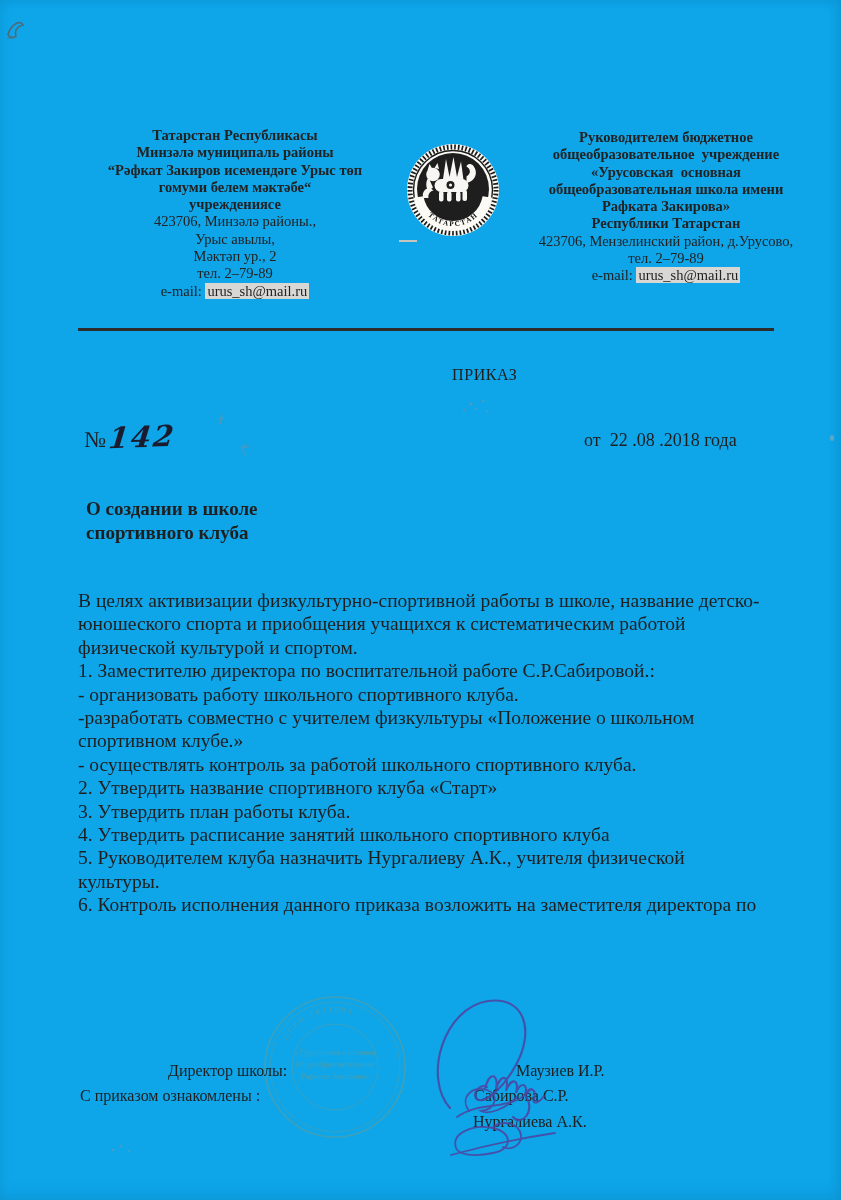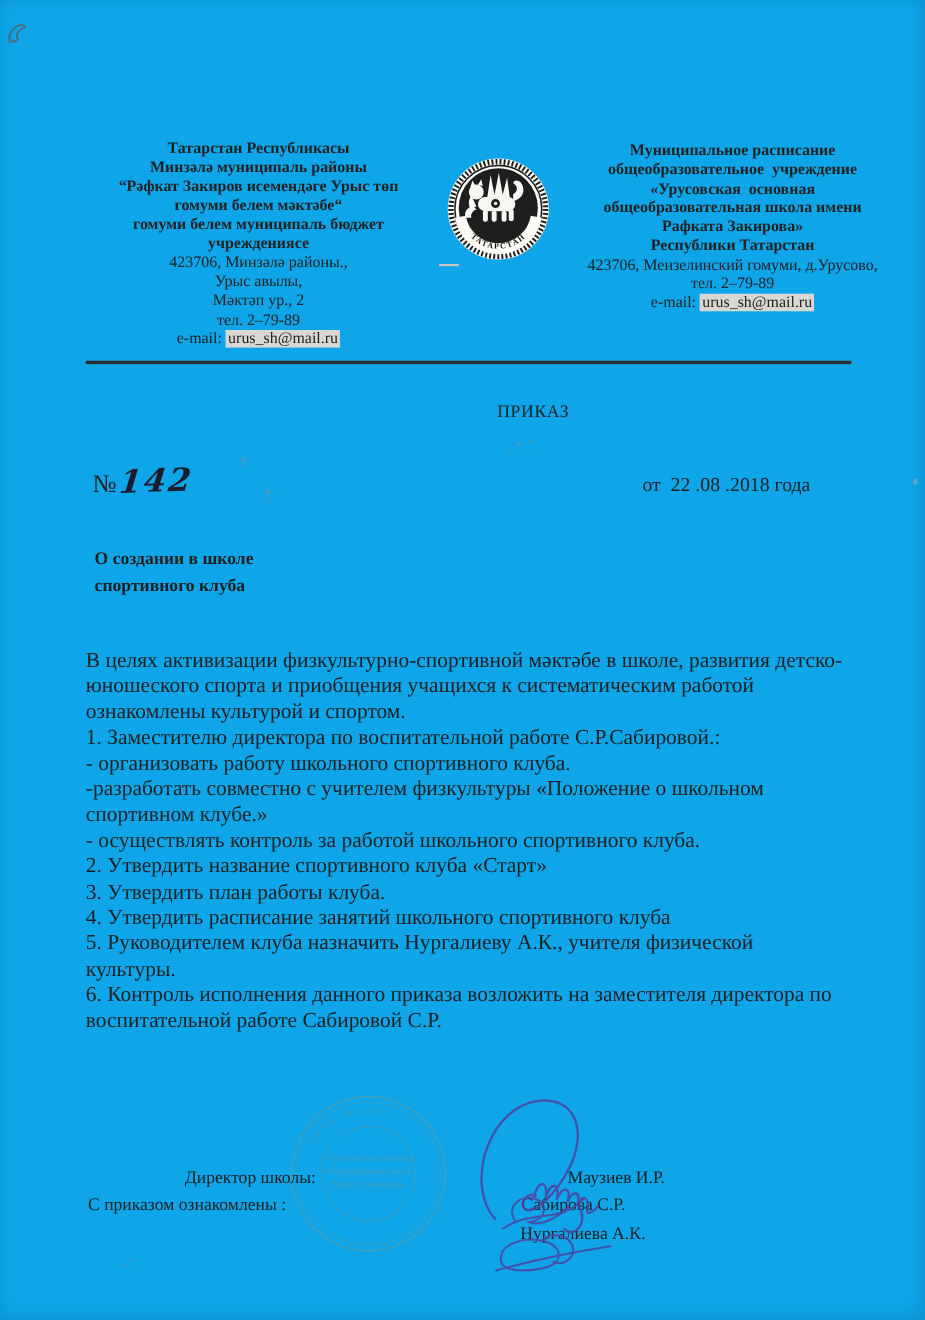--- a/index.html
+++ b/index.html
@@ -23,21 +23,21 @@
   .divider{position:absolute;left:78px;top:328px;width:696px;height:2.5px;background:#2d2d2d;}
   
   .prikaz-title{position:absolute;left:452px;top:366px;font-size:16px;letter-spacing:.6px;white-space:pre;}
   .order-number{position:absolute;left:84px;top:420px;font-size:23px;white-space:pre;}
   .handwritten{
     display:inline-block;font-family:"DejaVu Serif",serif;font-size:29px;font-weight:700;font-style:italic;
     transform:skewX(-8deg) rotate(-2deg);letter-spacing:2px;color:#1b1b2e;margin-left:3px;
   }
   .order-date{position:absolute;left:584px;top:430px;font-size:18px;white-space:pre;}
   
-  .subject{position:absolute;left:86px;top:497px;font-size:16px;font-weight:700;line-height:24px;}
+  .subject{position:absolute;left:86px;top:497px;font-size:19px;font-weight:700;line-height:24px;}
   
   .body-block{position:absolute;left:78px;top:589px;font-size:19.5px;line-height:23.4px;width:745px;}
   
   .sig{position:absolute;font-size:16px;white-space:pre;}
   
   .artifact{position:absolute;pointer-events:none;}
   svg text{font-family:"Liberation Serif","DejaVu Serif",serif;}
 </style>
 </head>
 <body>
@@ -47,21 +47,20 @@
   <svg class="artifact" style="left:4px;top:16px;" width="26" height="28" viewBox="0 0 26 28">
     <path d="M 4 18 C 8 7 17 4 19 9 C 14 10 10 14 12 20 C 9 23 5 22 4 18 Z" fill="none" stroke="#5d5d5d" stroke-width="1.6" opacity="0.8"></path>
     <path d="M 3 23 L 9 20" stroke="#6a6a6a" stroke-width="1.2" opacity="0.6"></path>
   </svg>
 
   <div class="col col-left">
     <div class="line b">Татарстан Республикасы</div>
     <div class="line b">Минзәлә муниципаль районы</div>
     <div class="line b">“Рәфкат Закиров исемендәге Урыс төп</div>
     <div class="line b">гомуми белем мәктәбе“</div>
-    <div class="line b">гомуми белем муниципаль бюджет</div>
     <div class="line b">учреждениясе</div>
     <div class="line">423706, Минзәлә районы.,</div>
     <div class="line">Урыс авылы,</div>
     <div class="line">Мәктәп ур., 2</div>
     <div class="line">тел. 2–79-89</div>
     <div class="line"><span>e-mail: </span><span class="email-hl">urus_sh@mail.ru</span></div>
   </div>
 
   <svg class="abs" style="left:405px;top:143px;" width="96" height="96" viewBox="0 0 96 96">
     <circle cx="48" cy="47" r="46" fill="#fbfaf5"></circle>
@@ -86,27 +85,27 @@
     <circle cx="45.5" cy="42" r="1.6" fill="#f7f6f2"></circle>
     <path id="tatArc" d="M 13.5 54 A 35 35 0 0 0 82.5 54" fill="none" stroke="#fbfaf5" stroke-width="10"></path>
     <text font-size="7.2" font-weight="bold" letter-spacing="1.4" fill="#141414">
       <textPath href="#tatArc" startOffset="50%" text-anchor="middle">ТАТАРСТАН</textPath>
     </text>
   </svg>
 
   <div class="artifact" style="left:399px;top:240px;width:18px;height:2px;background:#c7c5be;"></div>
 
   <div class="col col-right">
-    <div class="line b">Муниципальное расписание</div>
+    <div class="line b">Руководителем бюджетное</div>
     <div class="line b">общеобразовательное  учреждение</div>
     <div class="line b">«Урусовская  основная</div>
     <div class="line b">общеобразовательная школа имени</div>
     <div class="line b">Рафката Закирова»</div>
     <div class="line b">Республики Татарстан</div>
-    <div class="line">423706, Мензелинский гомуми, д.Урусово,</div>
+    <div class="line">423706, Мензелинский район, д.Урусово,</div>
     <div class="line">тел. 2–79-89</div>
     <div class="line"><span>e-mail: </span><span class="email-hl">urus_sh@mail.ru</span></div>
   </div>
 
   <div class="divider"></div>
 
   <div class="prikaz-title">ПРИКАЗ</div>
 
   <svg class="artifact" style="left:458px;top:396px;" width="34" height="20" viewBox="0 0 34 20">
     <circle cx="6" cy="14" r="1.2" fill="#8f8f8f" opacity=".5"></circle>
@@ -122,35 +121,34 @@
 
   <div class="order-number"><span>№</span><span class="handwritten">142</span></div>
   <div class="order-date">от  22 .08 .2018 года</div>
 
   <div class="subject">
     <div class="line">О создании в школе</div>
     <div class="line">спортивного клуба</div>
   </div>
 
   <div class="body-block">
-    <div class="line">В целях активизации физкультурно-спортивной мәктәбе в школе, развития детско-</div>
+    <div class="line">В целях активизации физкультурно-спортивной работы в школе, название детско-</div>
     <div class="line">юношеского спорта и приобщения учащихся к систематическим работой</div>
-    <div class="line">ознакомлены культурой и спортом.</div>
+    <div class="line">физической культурой и спортом.</div>
     <div class="line">1. Заместителю директора по воспитательной работе С.Р.Сабировой.:</div>
     <div class="line">- организовать работу школьного спортивного клуба.</div>
     <div class="line">-разработать совместно с учителем физкультуры «Положение о школьном</div>
     <div class="line">спортивном клубе.»</div>
     <div class="line">- осуществлять контроль за работой школьного спортивного клуба.</div>
     <div class="line">2. Утвердить название спортивного клуба «Старт»</div>
     <div class="line">3. Утвердить план работы клуба.</div>
     <div class="line">4. Утвердить расписание занятий школьного спортивного клуба</div>
     <div class="line">5. Руководителем клуба назначить Нургалиеву А.К., учителя физической</div>
     <div class="line">культуры.</div>
     <div class="line">6. Контроль исполнения данного приказа возложить на заместителя директора по</div>
-    <div class="line">воспитательной работе Сабировой С.Р.</div>
   </div>
 
   <svg class="abs" style="left:243px;top:983px;" width="186" height="172" viewBox="0 0 186 172">
     <g stroke="#6f9c8b" fill="none" opacity="0.5">
       <circle cx="92" cy="84" r="70" stroke-width="1.6"></circle>
       <circle cx="92" cy="84" r="65" stroke-width="0.8"></circle>
       <circle cx="92" cy="84" r="43" stroke-width="0.9"></circle>
     </g>
     <g fill="#6f9c8b" opacity="0.6">
       <path id="stampArc" d="M 37 84 A 55 55 0 1 1 147 84" fill="none"></path>

